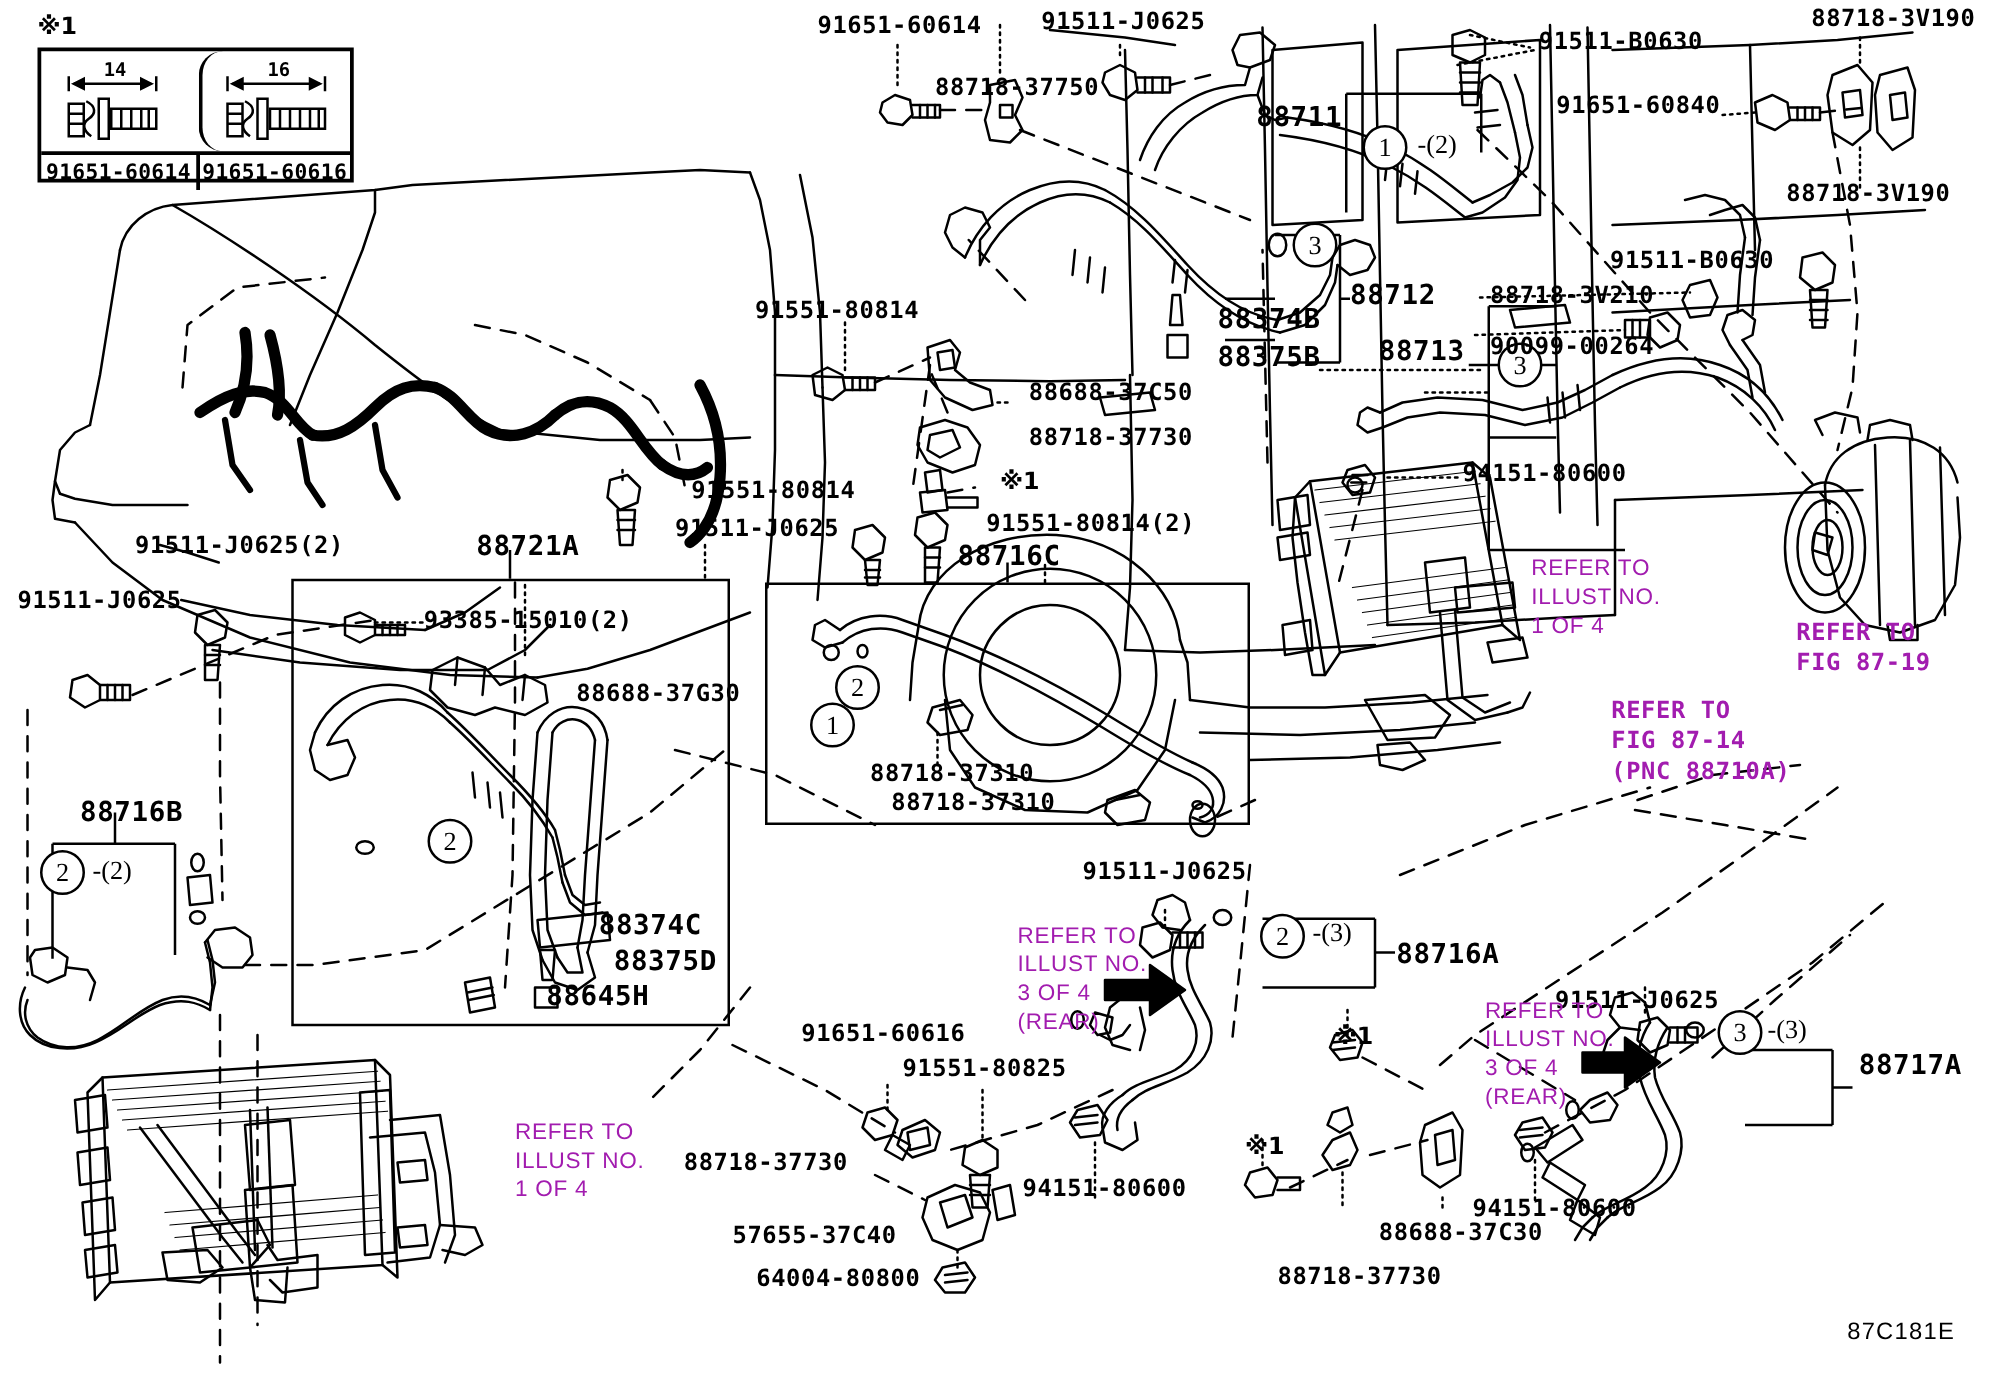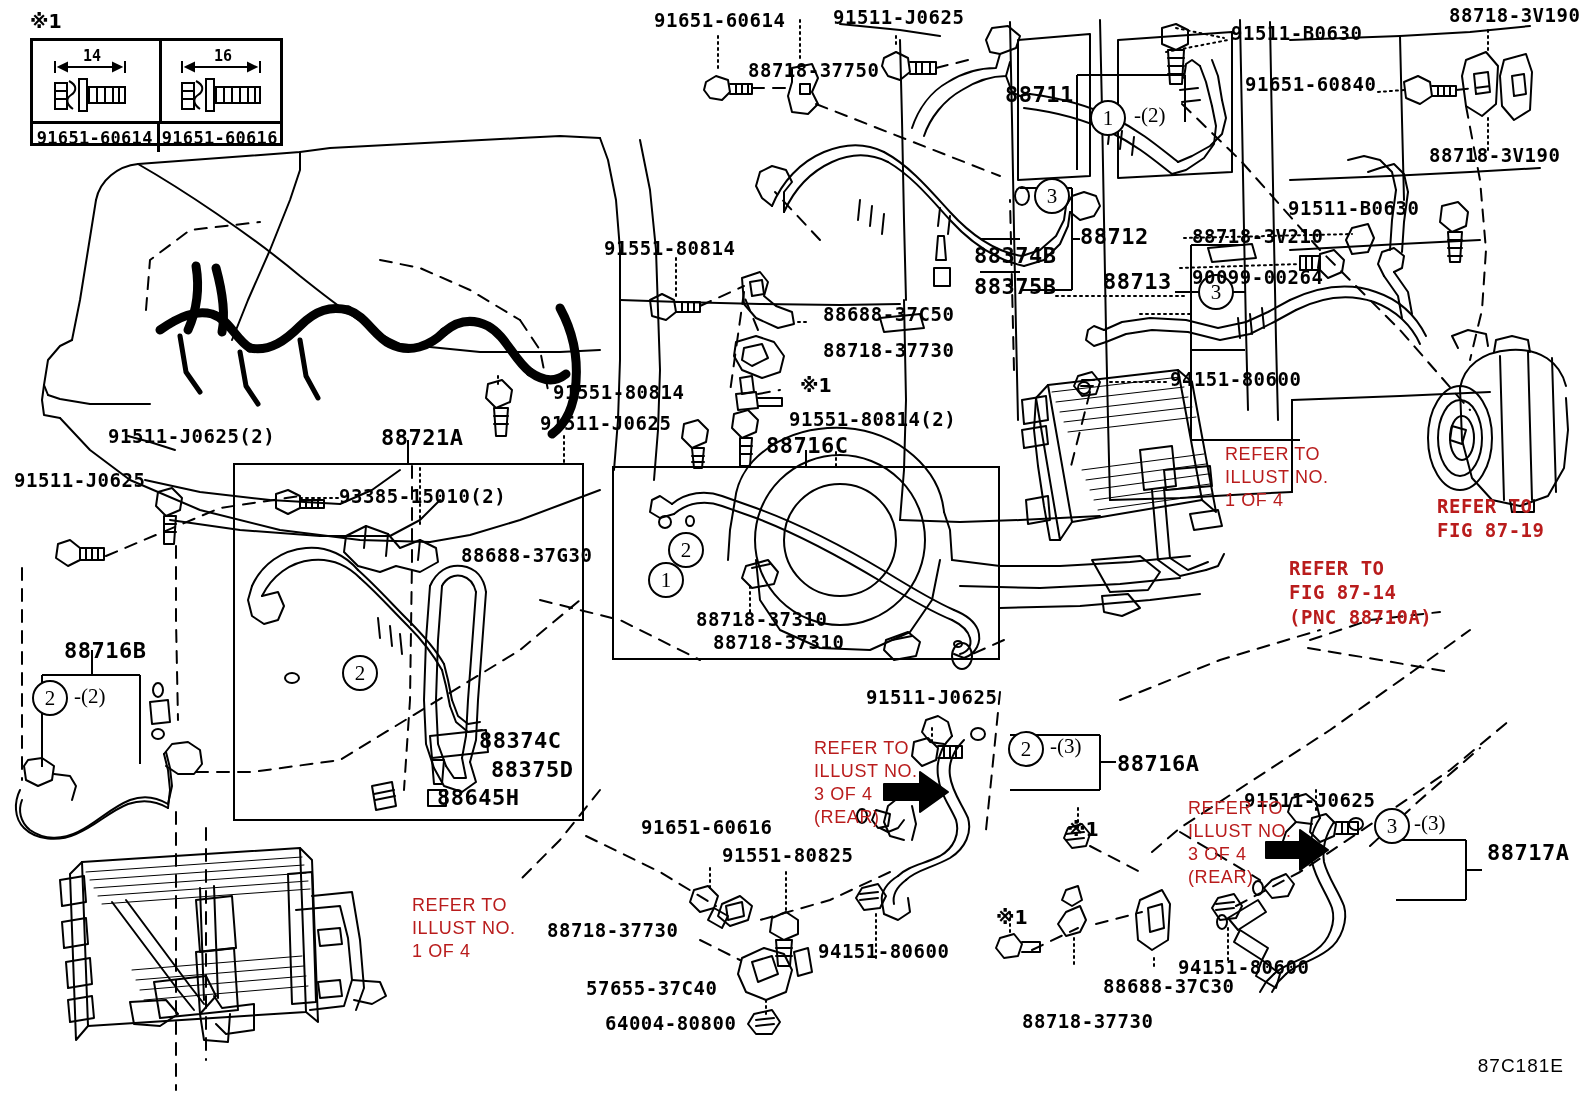--- a/index.html
+++ b/index.html
@@ -31,21 +31,21 @@
   .lbl.big { font-size: 22px; }
   
   .refer {
     position: absolute;
     font-family: "Liberation Sans", "DejaVu Sans", sans-serif;
     font-size: 18px;
     font-weight: 400;
     letter-spacing: 0.6px;
     line-height: 1.28;
     white-space: pre;
-    color: #b91c1c;
+    color: #a21caf;
   }
   .refer.bold {
     font-family: "DejaVu Sans Mono", "Liberation Mono", monospace;
     font-weight: bold;
     font-size: 19px;
     letter-spacing: 0.5px;
   }
   
   #legend {
     position: absolute;
@@ -57,20 +57,21 @@
     flex-direction: column;
   }
   #legend .cells {
     display: flex;
     flex: 1 1 auto;
   }
   #legend .cell {
     flex: 1 1 50%;
     position: relative;
     box-sizing: border-box;
+    border-radius: 19px;
   }
   #legend .cell + .cell { border-left: 3px solid #000; }
   #legend .nums {
     display: flex;
     border-top: 3px solid #000;
     height: 28px;
   }
   #legend .num {
     flex: 1 1 50%;
     text-align: center;

